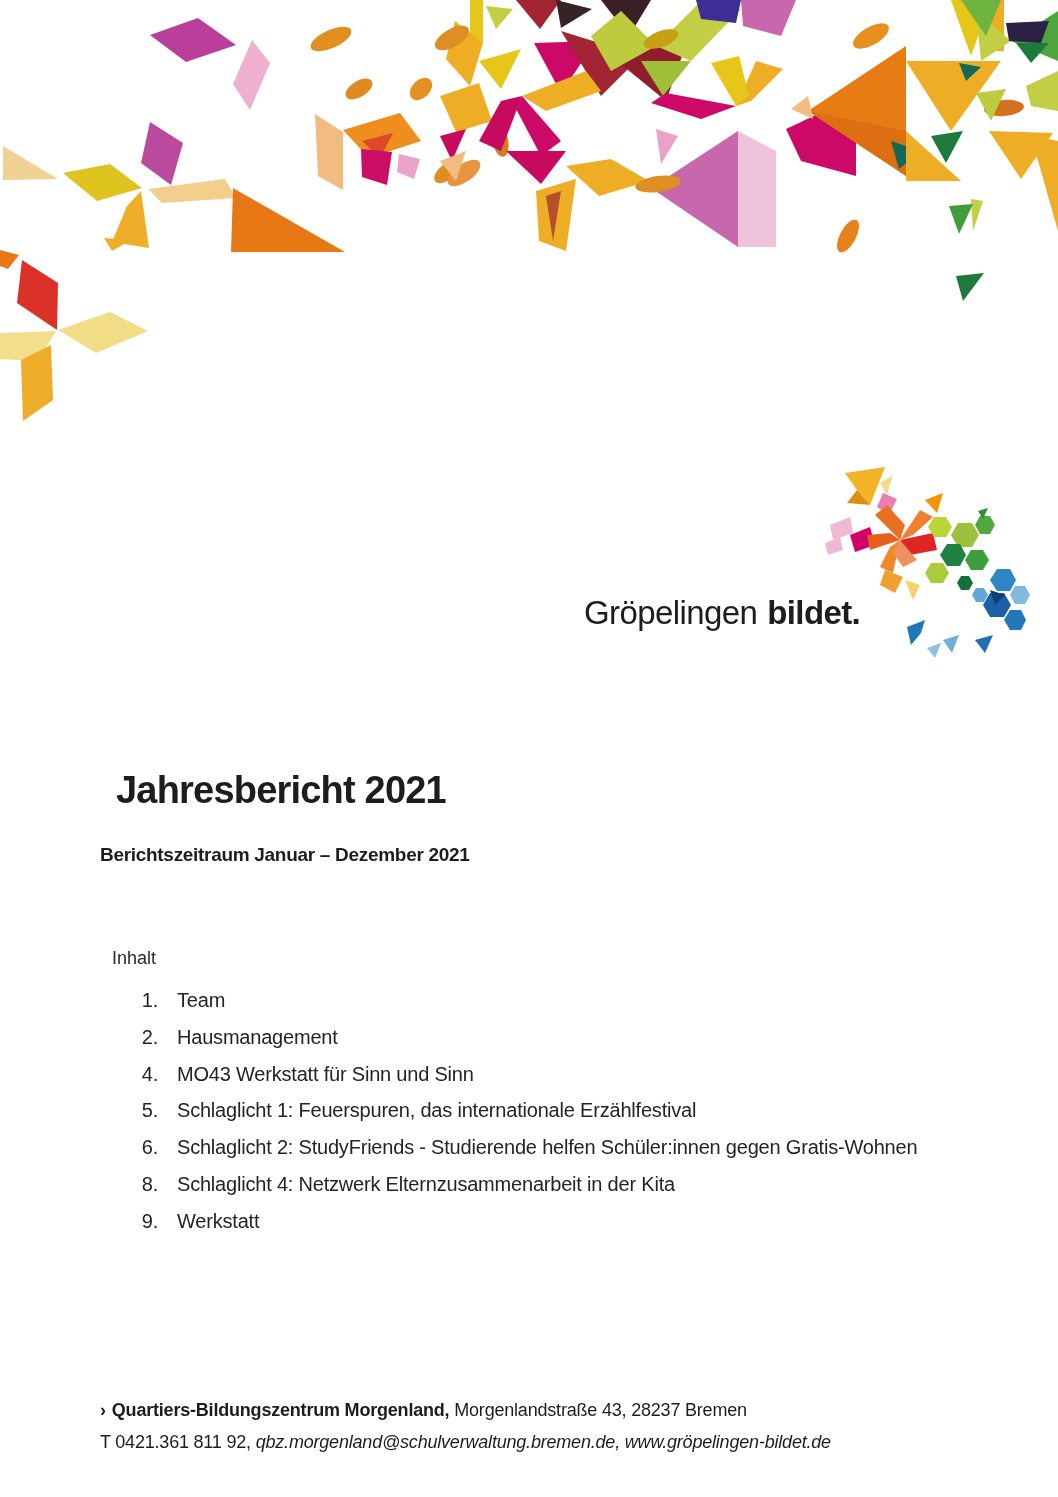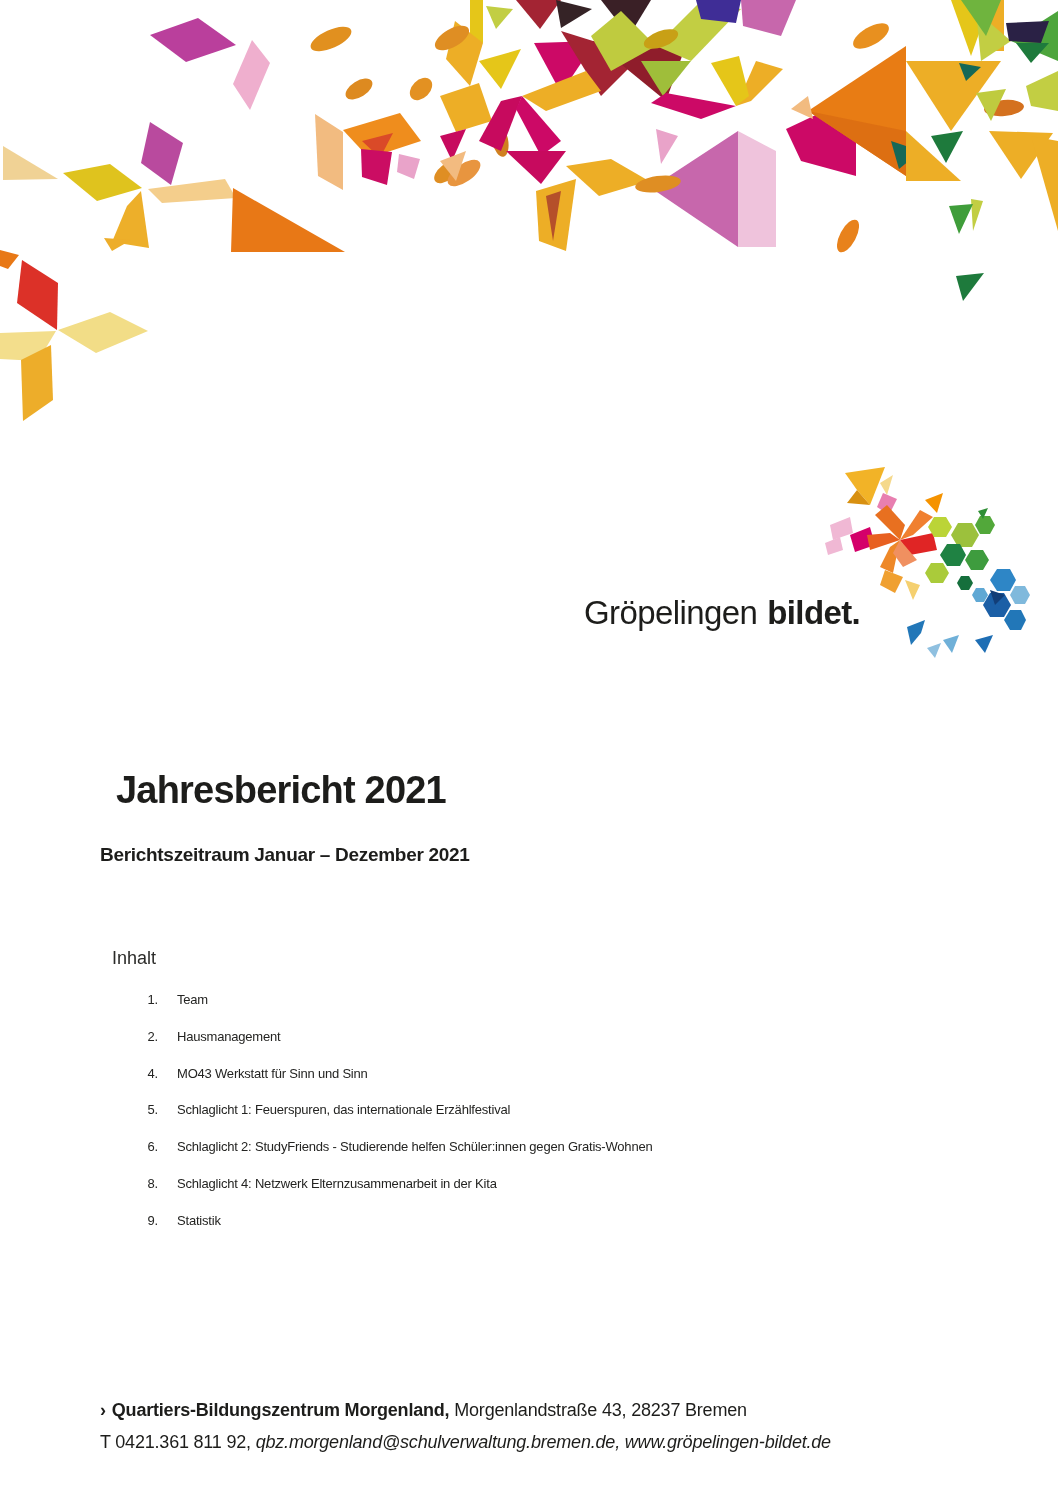--- a/index.html
+++ b/index.html
@@ -20,21 +20,21 @@
 
   .title-block{position:absolute;left:100px;top:744px;}
   .title-block h1{
     margin:16px;font-size:38px;font-weight:700;line-height:60px;letter-spacing:-0.8px;
   }
   .subtitle{margin-top:24px;font-size:19px;font-weight:700;letter-spacing:-0.3px;}
 
   .toc{position:absolute;left:100px;top:946px;margin-left:12px;}
   .toc-heading{font-size:18px;font-weight:400;line-height:24px;margin-bottom:12px;color:#2b2b29;}
   .toc ol{list-style:none;margin:0;padding:0;}
-  .toc li{font-size:13px;line-height:36.8px;white-space:nowrap;color:#242422;letter-spacing:-0.2px;}
+  .toc li{font-size:20px;line-height:36.8px;white-space:nowrap;color:#242422;letter-spacing:-0.2px;}
   .toc .num{display:inline-block;width:46px;text-align:right;padding-right:19px;}
 
   .footer{position:absolute;left:100px;top:1399px;font-size:18px;line-height:22px;letter-spacing:-0.2px;}
   .footer .line{white-space:nowrap;}
   .footer .line + .line{margin-top:10px;text-align:right;}
   .footer .marker{font-weight:700;margin-right:6px;}
   .footer .bold{font-weight:700;}
   .footer .italic{font-style:italic;}
 </style>
 </head>
@@ -181,21 +181,21 @@
 
 <div class="toc">
   <div class="toc-heading">Inhalt</div>
   <ol>
     <li><span class="num">1.</span><span>Team</span></li>
     <li><span class="num">2.</span><span>Hausmanagement</span></li>
     <li><span class="num">4.</span><span>MO43 Werkstatt für Sinn und Sinn</span></li>
     <li><span class="num">5.</span><span>Schlaglicht 1: Feuerspuren, das internationale Erzählfestival</span></li>
     <li><span class="num">6.</span><span>Schlaglicht 2: StudyFriends - Studierende helfen Schüler:innen gegen Gratis-Wohnen</span></li>
     <li><span class="num">8.</span><span>Schlaglicht 4: Netzwerk Elternzusammenarbeit in der Kita</span></li>
-    <li><span class="num">9.</span><span>Statistik</span></li>
+    <li><span class="num">9.</span><span>Werkstatt</span></li>
   </ol>
 </div>
 
 <div class="footer">
   <div class="line">
     <span class="marker">›</span><span class="bold">Quartiers-Bildungszentrum Morgenland,</span>
     <span>Morgenlandstraße 43, 28237 Bremen</span>
   </div>
   <div class="line">
     <span>T 0421.361 811 92,</span>

